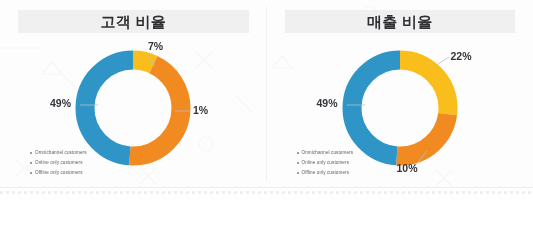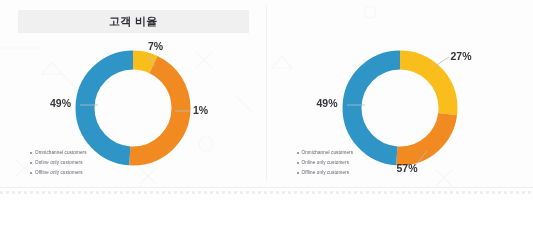--- a/index.html
+++ b/index.html
@@ -52,21 +52,21 @@
     left: 18px;
     top: 10px;
     right: 18px;
     height: 23px;
     background: #f0f0f1;
     display: flex;
     align-items: center;
     justify-content: center;
   }
   .title-text {
-    font-size: 11px;
+    font-size: 15px;
     font-weight: bold;
     color: #2f2f33;
     letter-spacing: 0.3px;
     line-height: 1;
   }
 
   .chart-area {
     position: absolute;
     left: 0;
     top: 33px;
@@ -214,20 +214,23 @@
           </div>
         </div>
 
       </div>
     </div>
 
     <div class="divider" style="left:266px;"></div>
 
     <div class="panel panel-right">
 
+      <div class="title-bar">
+        <span class="title-text">매출 비율</span>
+      </div>
 
       <div class="chart-area">
 
         <svg class="donut-wrap" width="130" height="130" viewBox="0 0 130 130" style="left:68px;top:10px;">
           <g transform="translate(65,65)">
 
             <circle r="48" cx="0" cy="0" fill="none" stroke="#f9be1b" stroke-width="19" stroke-dasharray="81.43 220.16" stroke-dashoffset="0" transform="rotate(-90)"></circle>
 
             <circle r="48" cx="0" cy="0" fill="none" stroke="#f18a21" stroke-width="19" stroke-dasharray="72.38 229.21" stroke-dashoffset="-81.43" transform="rotate(-90)"></circle>
 
@@ -236,23 +239,23 @@
         </svg>
 
         <svg class="deco" width="267" height="154" viewBox="0 0 267 154" style="left:0;top:0;opacity:1;">
           <g stroke="#b9bcc2" stroke-width="0.8" fill="none">
             <path d="M168 33 L182 24"></path>
             <path d="M98 72 L80 72"></path>
             <path d="M160 118 L148 133"></path>
           </g>
         </svg>
 
-        <span class="pct-label" style="left:184px;top:18px;">27%</span>
-
-        <span class="pct-label" style="left:130px;top:130px;">57%</span>
+        <span class="pct-label" style="left:184px;top:18px;">22%</span>
+
+        <span class="pct-label" style="left:130px;top:130px;">10%</span>
 
         <span class="pct-label" style="left:50px;top:65px;">49%</span>
 
         <div class="legend">
           <div class="legend-row">
             <span class="legend-dot"></span>
             <span class="legend-text">Omnichannel customers</span>
           </div>
           <div class="legend-row">
             <span class="legend-dot"></span>

